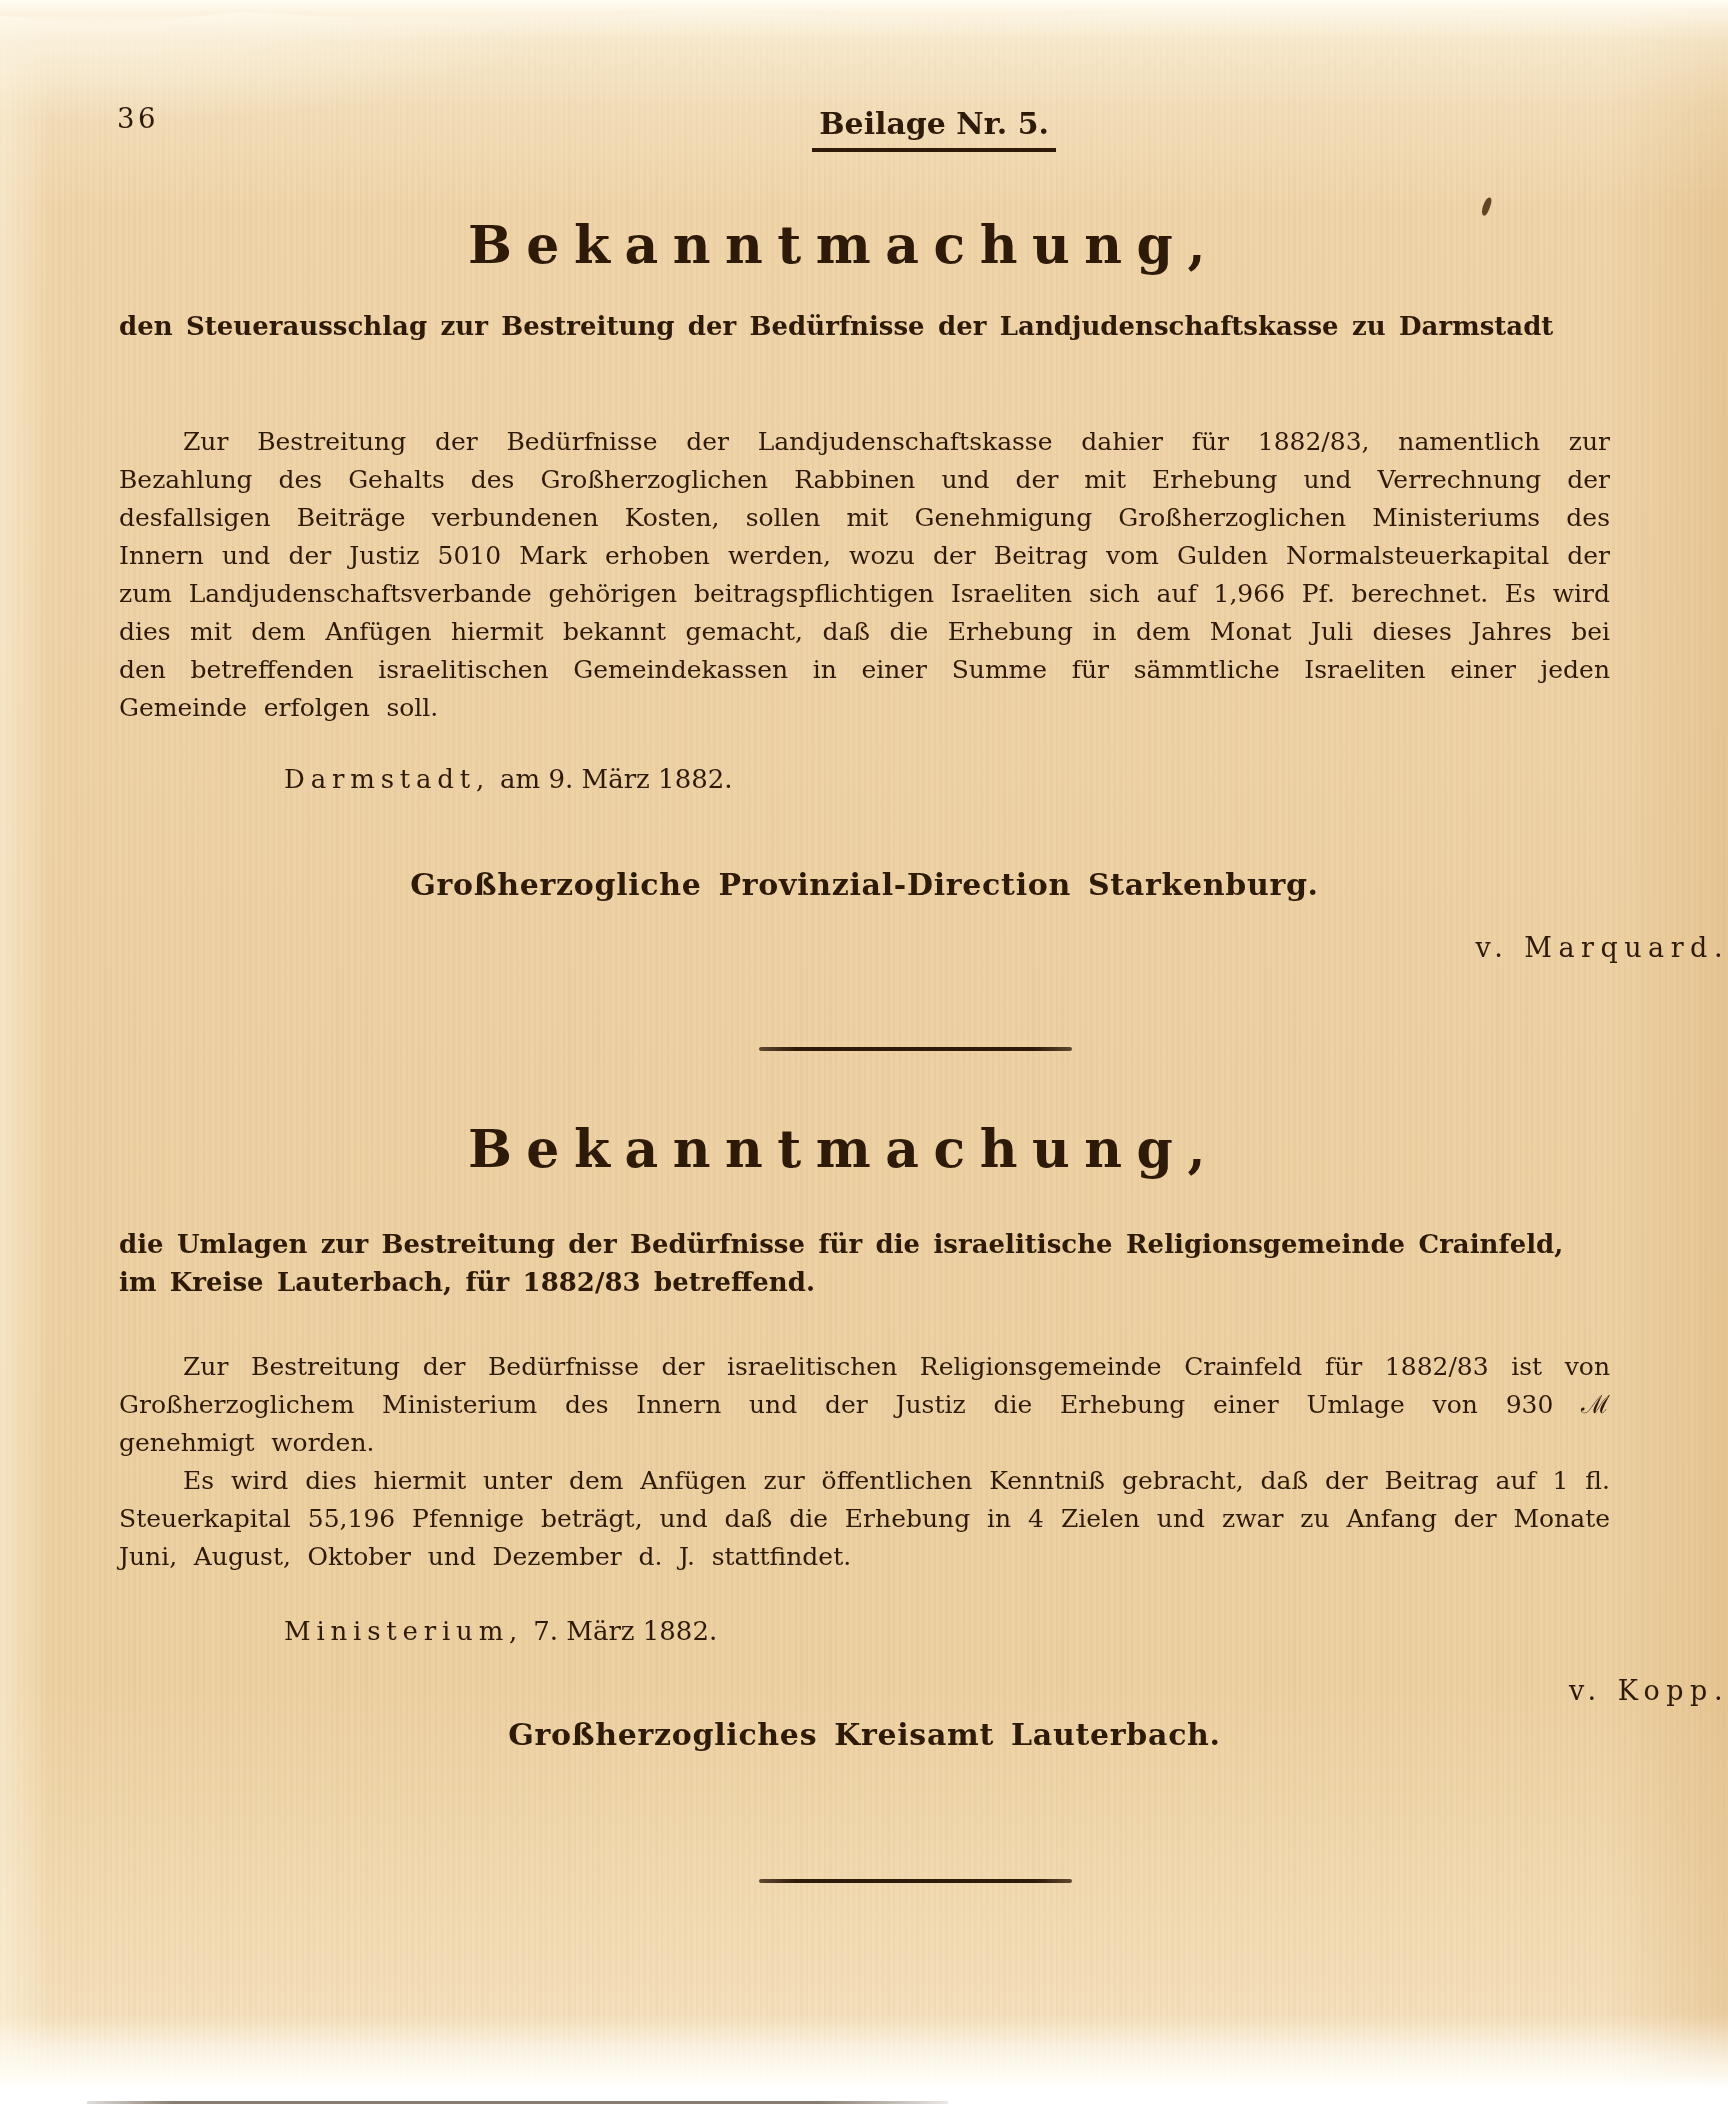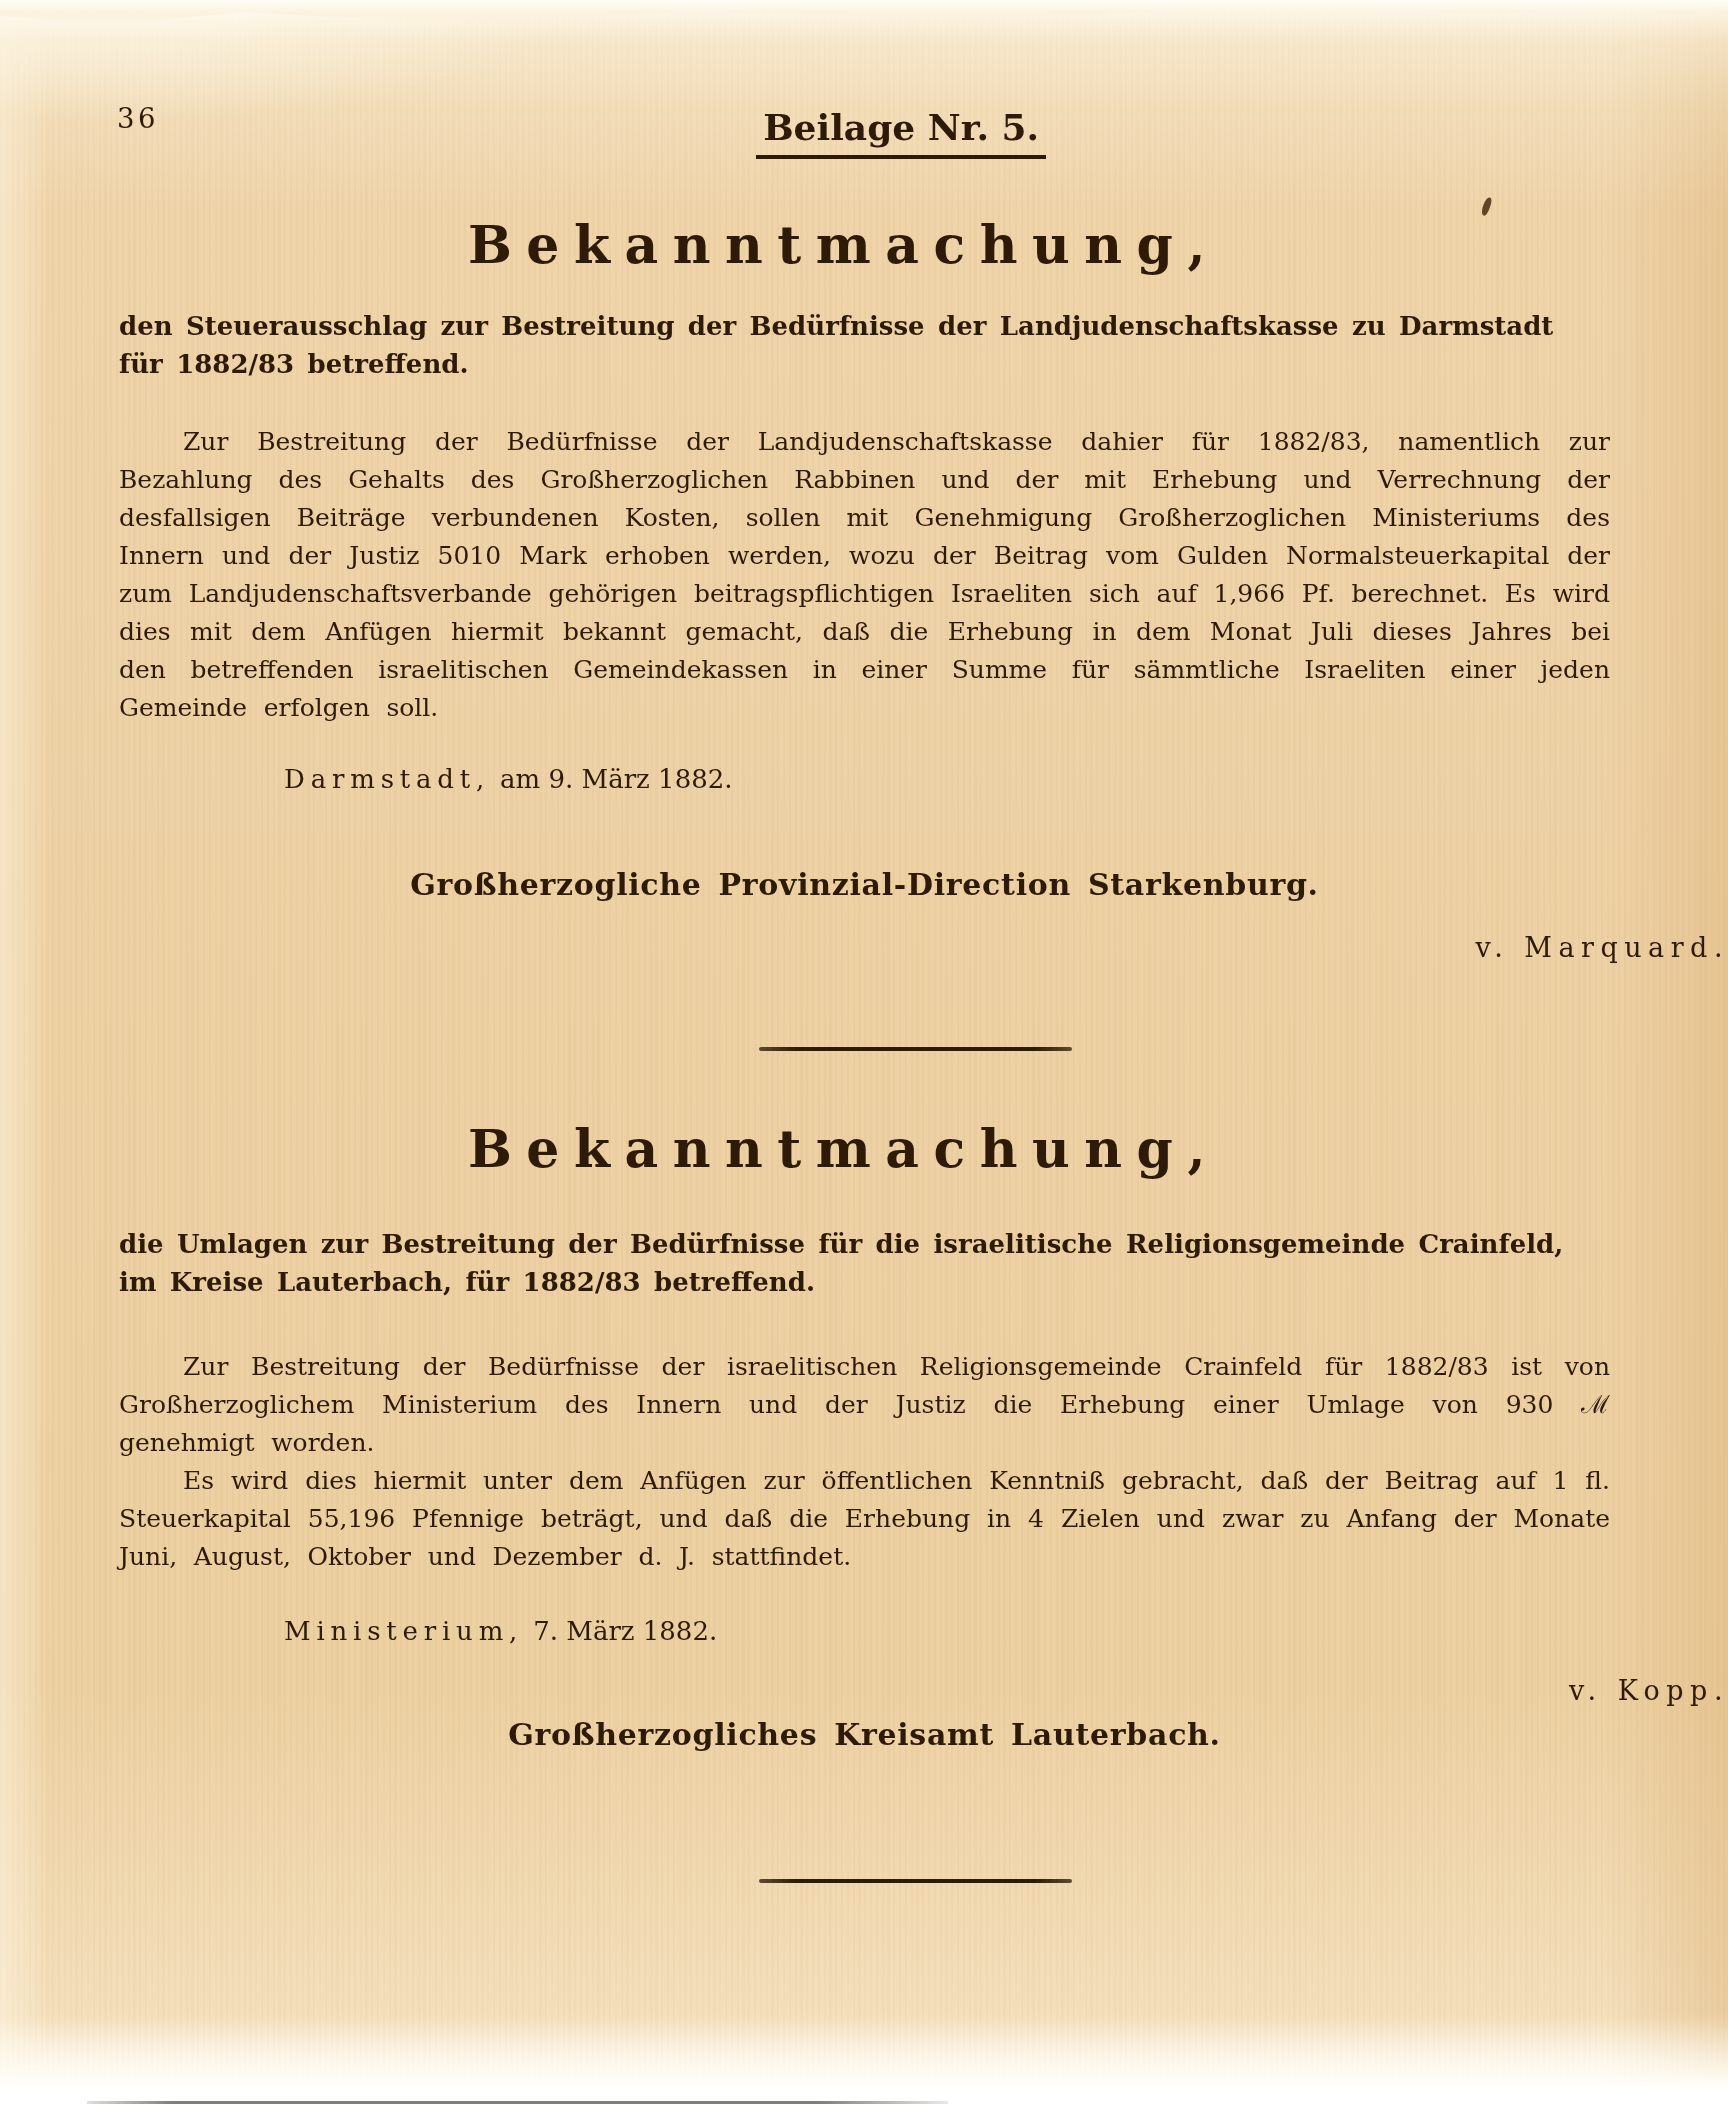--- a/index.html
+++ b/index.html
@@ -25,22 +25,22 @@
   }
 
   .abs { position:absolute; }
 
   .page-number {
     top:102px; left:117px;
     font-size:27.5px; letter-spacing:3.6px;
   }
 
   .header-title {
-    top:106px; left:756px;
-    font-size:36px; font-weight:bold;
+    top:106px; left:812px;
+    font-size:30px; font-weight:bold;
     padding:0 7.2px 7.2px 7.2px;
     border-bottom:4.3px solid #2e1a08;
   }
 
   .section-title {
     left:0; width:1688px; text-align:center;
     font-size:52px; font-weight:bold;
     letter-spacing:14.5px;
   }
 
@@ -116,21 +116,20 @@
 <div class="abs ink-speck"></div>
 <div class="abs bottom-line"></div>
 
 <div class="abs page-number">36</div>
 <div class="abs header-title">Beilage Nr. 5.</div>
 
 <div class="abs section-title" style="top:214px;">Bekanntmachung,</div>
 
 <div class="abs section-subtitle" style="top:307px;">
   <div>den Steuerausschlag zur Bestreitung der Bedürfnisse der Landjudenschaftskasse zu Darmstadt</div>
-  <div>für 1882/83 betreffend.</div>
 </div>
 
 <div class="abs body-block" style="top:423px;">
   <p class="para">Zur Bestreitung der Bedürfnisse der Landjudenschaftskasse dahier für 1882/83, namentlich zur Bezahlung des Gehalts des Großherzoglichen Rabbinen und der mit Erhebung und Verrechnung der desfallsigen Beiträge verbundenen Kosten, sollen mit Genehmigung Großherzoglichen Ministeriums des Innern und der Justiz 5010 Mark erhoben werden, wozu der Beitrag vom Gulden Normalsteuerkapital der zum Landjudenschaftsverbande gehörigen beitragspflichtigen Israeliten sich auf 1,966 Pf. berechnet. Es wird dies mit dem Anfügen hiermit bekannt gemacht, daß die Erhebung in dem Monat Juli dieses Jahres bei den betreffenden israelitischen Gemeindekassen in einer Summe für sämmtliche Israeliten einer jeden Gemeinde erfolgen soll.</p>
 </div>
 
 <div class="abs dateline" style="top:764px;">
   <span class="city">Darmstadt,</span><span class="rest">am 9. März 1882.</span>
 </div>
 

